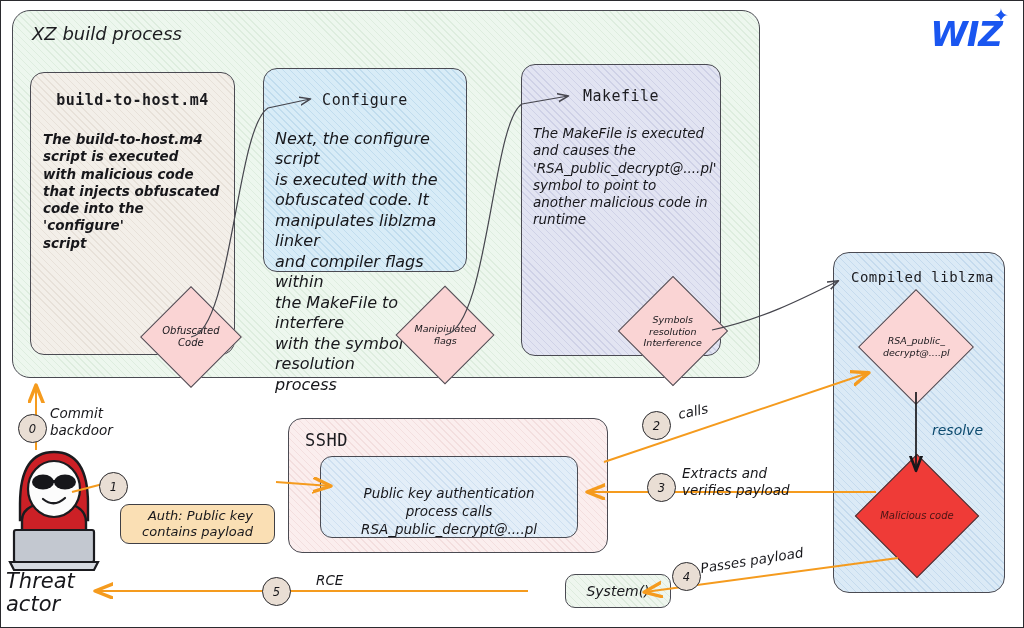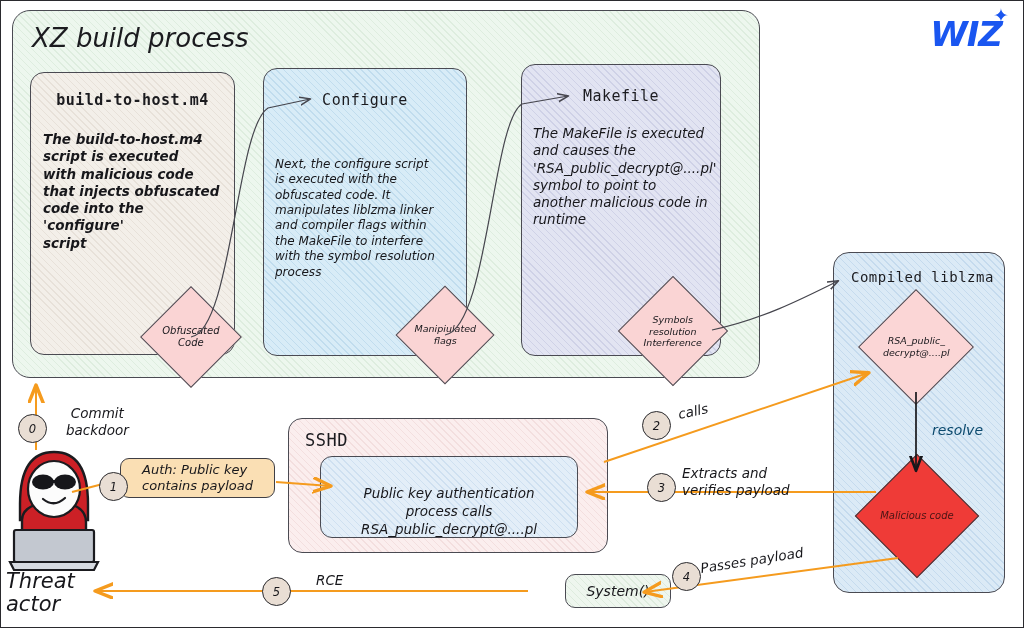--- a/index.html
+++ b/index.html
@@ -152,28 +152,29 @@
     pointer-events: none;
     z-index: 4;
   }
   .auth-badge {
     position: absolute;
     background: #fadfb4;
     border: 1.5px solid #3f3f45;
     border-radius: 9px;
     box-sizing: border-box;
     display: flex; align-items: center; justify-content: center;
-    text-align: left;
+    text-align: right;
     font-family: "DejaVu Sans", sans-serif;
     font-style: italic;
     font-size: 13px;
     color: #17171b;
     line-height: 1.25;
     z-index: 5;
     white-space: pre-line;
+    margin-top: 46px;
   }
   .actor-label {
     position: absolute;
     font-family: "DejaVu Sans", sans-serif;
     font-style: italic;
     font-size: 21px;
     color: #17171b;
     line-height: 1.1;
     white-space: pre-line;
   }
@@ -210,35 +211,35 @@
 </style>
 </head>
 <body>
 
 <div id="stage">
 
   <div class="wiz" style="right:22px; top:14px;">WIZ</div>
   <div class="wiz-star" style="right:15px; top:6px;">✦</div>
 
   <div class="box hatch-green" style="left:12px; top:10px; width:748px; height:368px; border-radius:18px; z-index:1;"></div>
-  <div class="title-hand" style="position:absolute; left:32px; top:23px; font-size:26px; z-index:3;">XZ build process</div>
+  <div class="title-hand" style="position:absolute; left:32px; top:23px; font-size:18px; z-index:3;">XZ build process</div>
 
   <div class="box hatch-beige" style="left:30px; top:72px; width:205px; height:283px; z-index:2;font-weight:bold;">
     <div class="mono-title" style="position:absolute; left:0; right:0; top:18px; text-align:center; font-size:15px;">build-to-host.m4</div>
     <div class="body-hand" style="position:absolute; left:12px; top:58px; width:186px; font-size:13.5px;">The build-to-host.m4
 script is executed
 with malicious code
 that injects obfuscated
 code into the 'configure'
 script</div>
   </div>
 
-  <div class="box hatch-blue" style="left:263px; top:68px; width:204px; height:288px; z-index:2;">
+  <div class="box hatch-blue" style="left:263px; top:68px; width:204px; height:204px; z-index:2;">
     <div class="mono-title" style="position:absolute; left:0; right:0; top:22px; text-align:center; font-size:15px;">Configure</div>
-    <div class="body-hand" style="position:absolute; left:11px; top:60px; width:190px; font-size:12px;margin-top:28px;">Next, the configure script
+    <div class="body-hand" style="position:absolute; left:11px; top:60px; width:190px; font-size:16px;">Next, the configure script
 is executed with the
 obfuscated code. It
 manipulates liblzma linker
 and compiler flags within
 the MakeFile to interfere
 with the symbol resolution
 process</div>
   </div>
 
   <div class="box hatch-lav" style="left:521px; top:64px; width:200px; height:292px; z-index:2;">
@@ -347,21 +348,21 @@
     <path d="M604 462 L868 373" fill="none" stroke="#f59b1e" stroke-width="2" marker-end="url(#ah-orange)"></path>
 
     <path d="M876 492 L588 492" fill="none" stroke="#f59b1e" stroke-width="2" marker-end="url(#ah-orange)"></path>
 
     <path d="M898 558 L645 592" fill="none" stroke="#f59b1e" stroke-width="2" marker-end="url(#ah-orange)"></path>
 
     <path d="M528 591 L96 591" fill="none" stroke="#f59b1e" stroke-width="2" marker-end="url(#ah-orange)"></path>
   </svg>
 
   <div class="step" style="left:18px; top:414px;">0</div>
-  <div class="steplbl" style="left:66px; top:405px;text-align:center;">Commit
+  <div class="steplbl" style="left:50px; top:405px;">Commit
 backdoor</div>
 
   <div class="step" style="left:99px; top:472px;">1</div>
 
   <div class="step" style="left:642px; top:411px;">2</div>
   <div class="steplbl" style="left:678px; top:403px; transform:rotate(-12deg);">calls</div>
 
   <div class="step" style="left:647px; top:473px;">3</div>
   <div class="steplbl" style="left:682px; top:465px;">Extracts and
 verifies payload</div>

